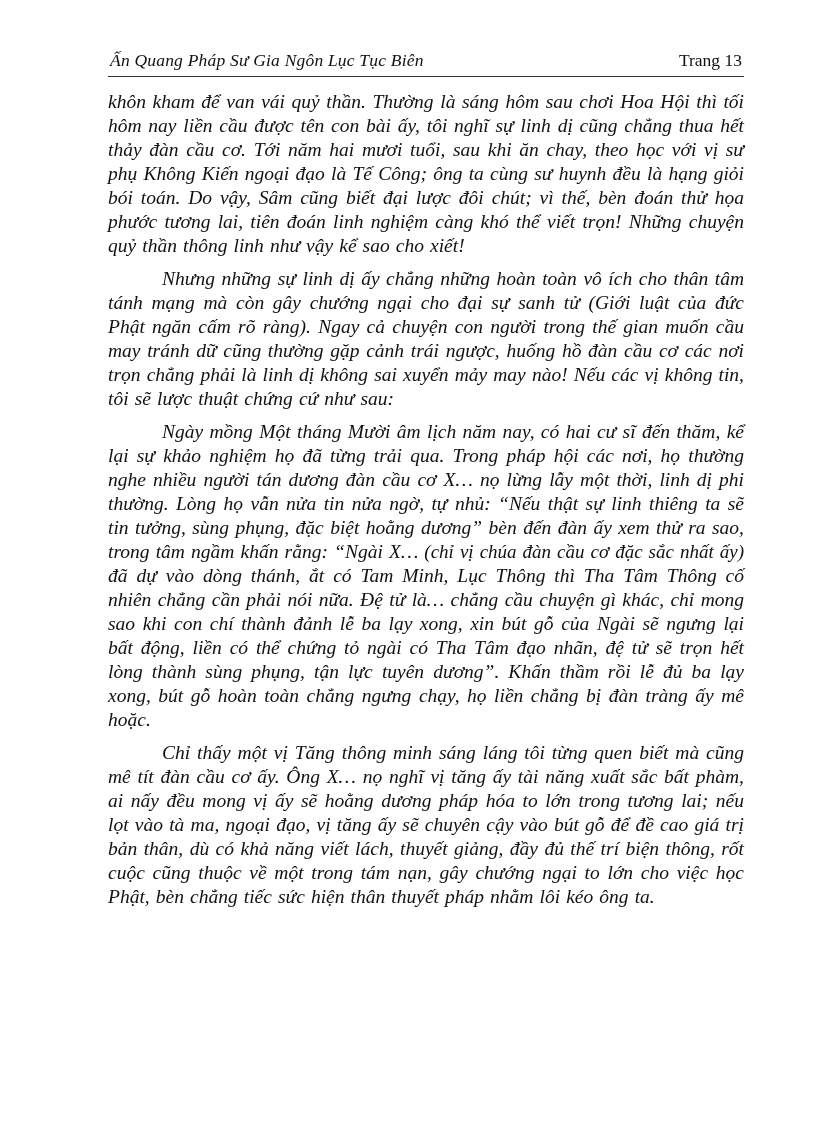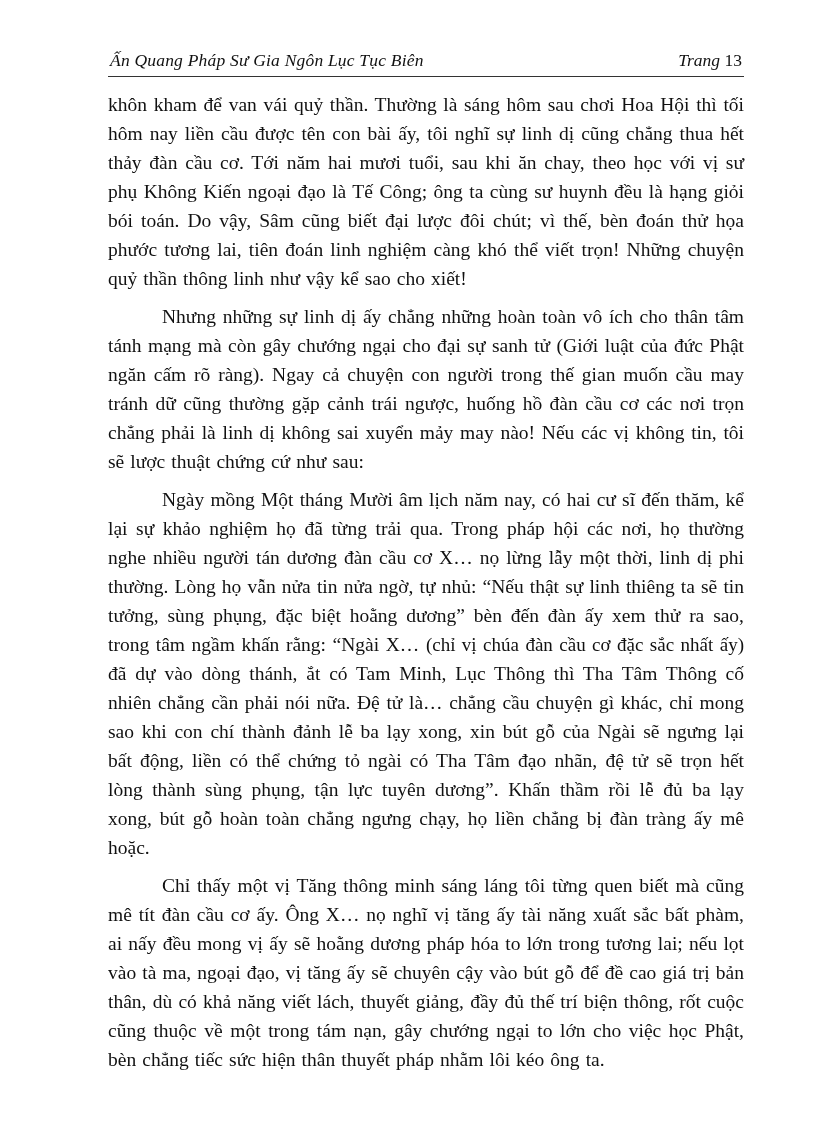--- a/index.html
+++ b/index.html
@@ -24,29 +24,30 @@
     align-items: baseline;
     font-size: 17.5px;
     padding: 0 2px 5px 2px;
     border-bottom: 1px solid #333333;
   }
   .doc-title {
     font-style: italic;
     letter-spacing: 0.2px;
   }
   .page-ref { white-space: nowrap; }
-  .page-label { font-style: italic; }
+  .page-label { }
   .page-number { font-style: normal; }
   .body-text { margin-top: 13px; }
   .para {
     font-size: 19.5px;
-    line-height: 29px;
+    line-height: 24px;
     text-align: justify;
     margin: 0 0 9px 0;
     word-spacing: 1.2px;
+    font-style: italic;
   }
   .indent { text-indent: 54px; }
   .small-note { font-size: 19px; }
 </style>
 </head>
 <body>
 
 <div class="page">
 
   <div class="header">

